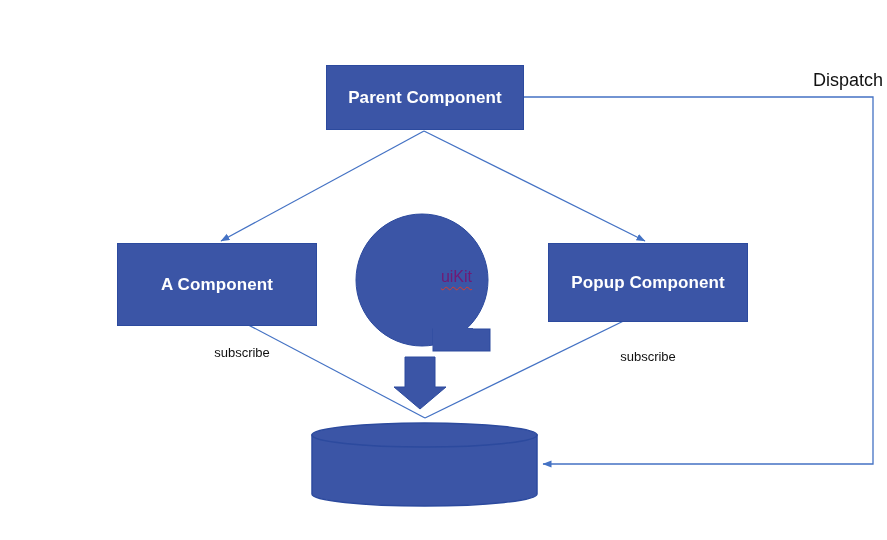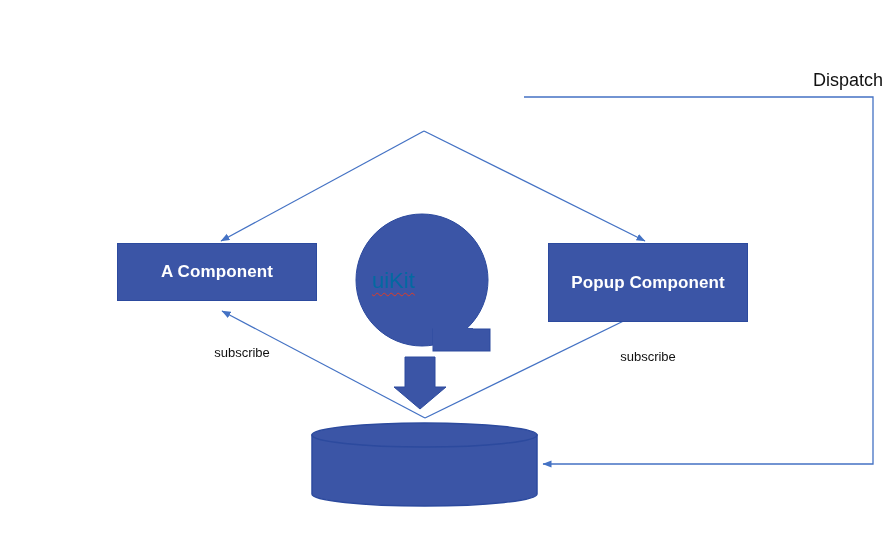--- a/index.html
+++ b/index.html
@@ -7,32 +7,32 @@
     position:relative;width:887px;height:540px;background:#ffffff;overflow:hidden;
     font-family:"Liberation Sans", sans-serif;
   }
   .canvas svg{position:absolute;left:0;top:0;}
   .node{
     position:absolute;display:flex;align-items:center;justify-content:center;
     background:#3b55a6;border:1.5px solid #2c4a9e;box-sizing:border-box;
     color:#ffffff;font-size:17px;font-weight:700;letter-spacing:.1px;
   }
   .node-parent{left:326px;top:65px;width:198px;height:65px;}
-  .node-a{left:117px;top:243px;width:200px;height:58px;}
+  .node-a{left:117px;top:243px;width:200px;height:83px;}
   .node-popup{left:548px;top:243px;width:200px;height:79px;}
   .label{
     position:absolute;color:#111111;font-size:13px;font-weight:400;
     text-align:center;white-space:nowrap;
   }
   .label-subscribe-left{left:182px;top:345px;width:120px;}
   .label-subscribe-right{left:588px;top:349px;width:120px;}
   .label-dispatch{left:798px;top:70px;width:100px;font-size:18px;}
   .uikit-label{
-    position:absolute;left:372px;top:268px;width:100px;text-align:left;
-    color:#0369a1;font-size:22px;font-weight:400;
+    position:absolute;left:372px;top:268px;width:100px;text-align:right;
+    color:#701a75;font-size:16px;font-weight:400;
     text-decoration:underline wavy #e03b24;
     text-decoration-thickness:1px;text-underline-offset:4px;
   }
   .store-label{
     position:absolute;left:325px;top:459px;width:200px;text-align:center;
     color:#ffffff;font-size:17px;font-weight:700;
   }
 </style>
 </head>
 <body>
@@ -59,20 +59,23 @@
     </g>
 
     <polygon points="405,357 435,357 435,387 446,387 420,409 394,387 405,387" fill="#3b55a6" stroke="#2c4a9e" stroke-width="1"></polygon>
 
     <g>
       <path d="M312,435 L312,494 A112.5,12 0 0,0 537,494 L537,435 Z" fill="#3b55a6" stroke="#2c4a9e" stroke-width="1.5"></path>
       <ellipse cx="424.5" cy="435" rx="112.5" ry="12" fill="#3b55a6" stroke="#2c4a9e" stroke-width="1.5"></ellipse>
     </g>
   </svg>
 
+  <div class="node node-parent">
+    <span>Parent Component</span>
+  </div>
   <div class="node node-a">
     <span>A Component</span>
   </div>
   <div class="node node-popup">
     <span>Popup Component</span>
   </div>
 
   <div class="uikit-label">uiKit</div>
 
   <div class="label label-subscribe-left">subscribe</div>

